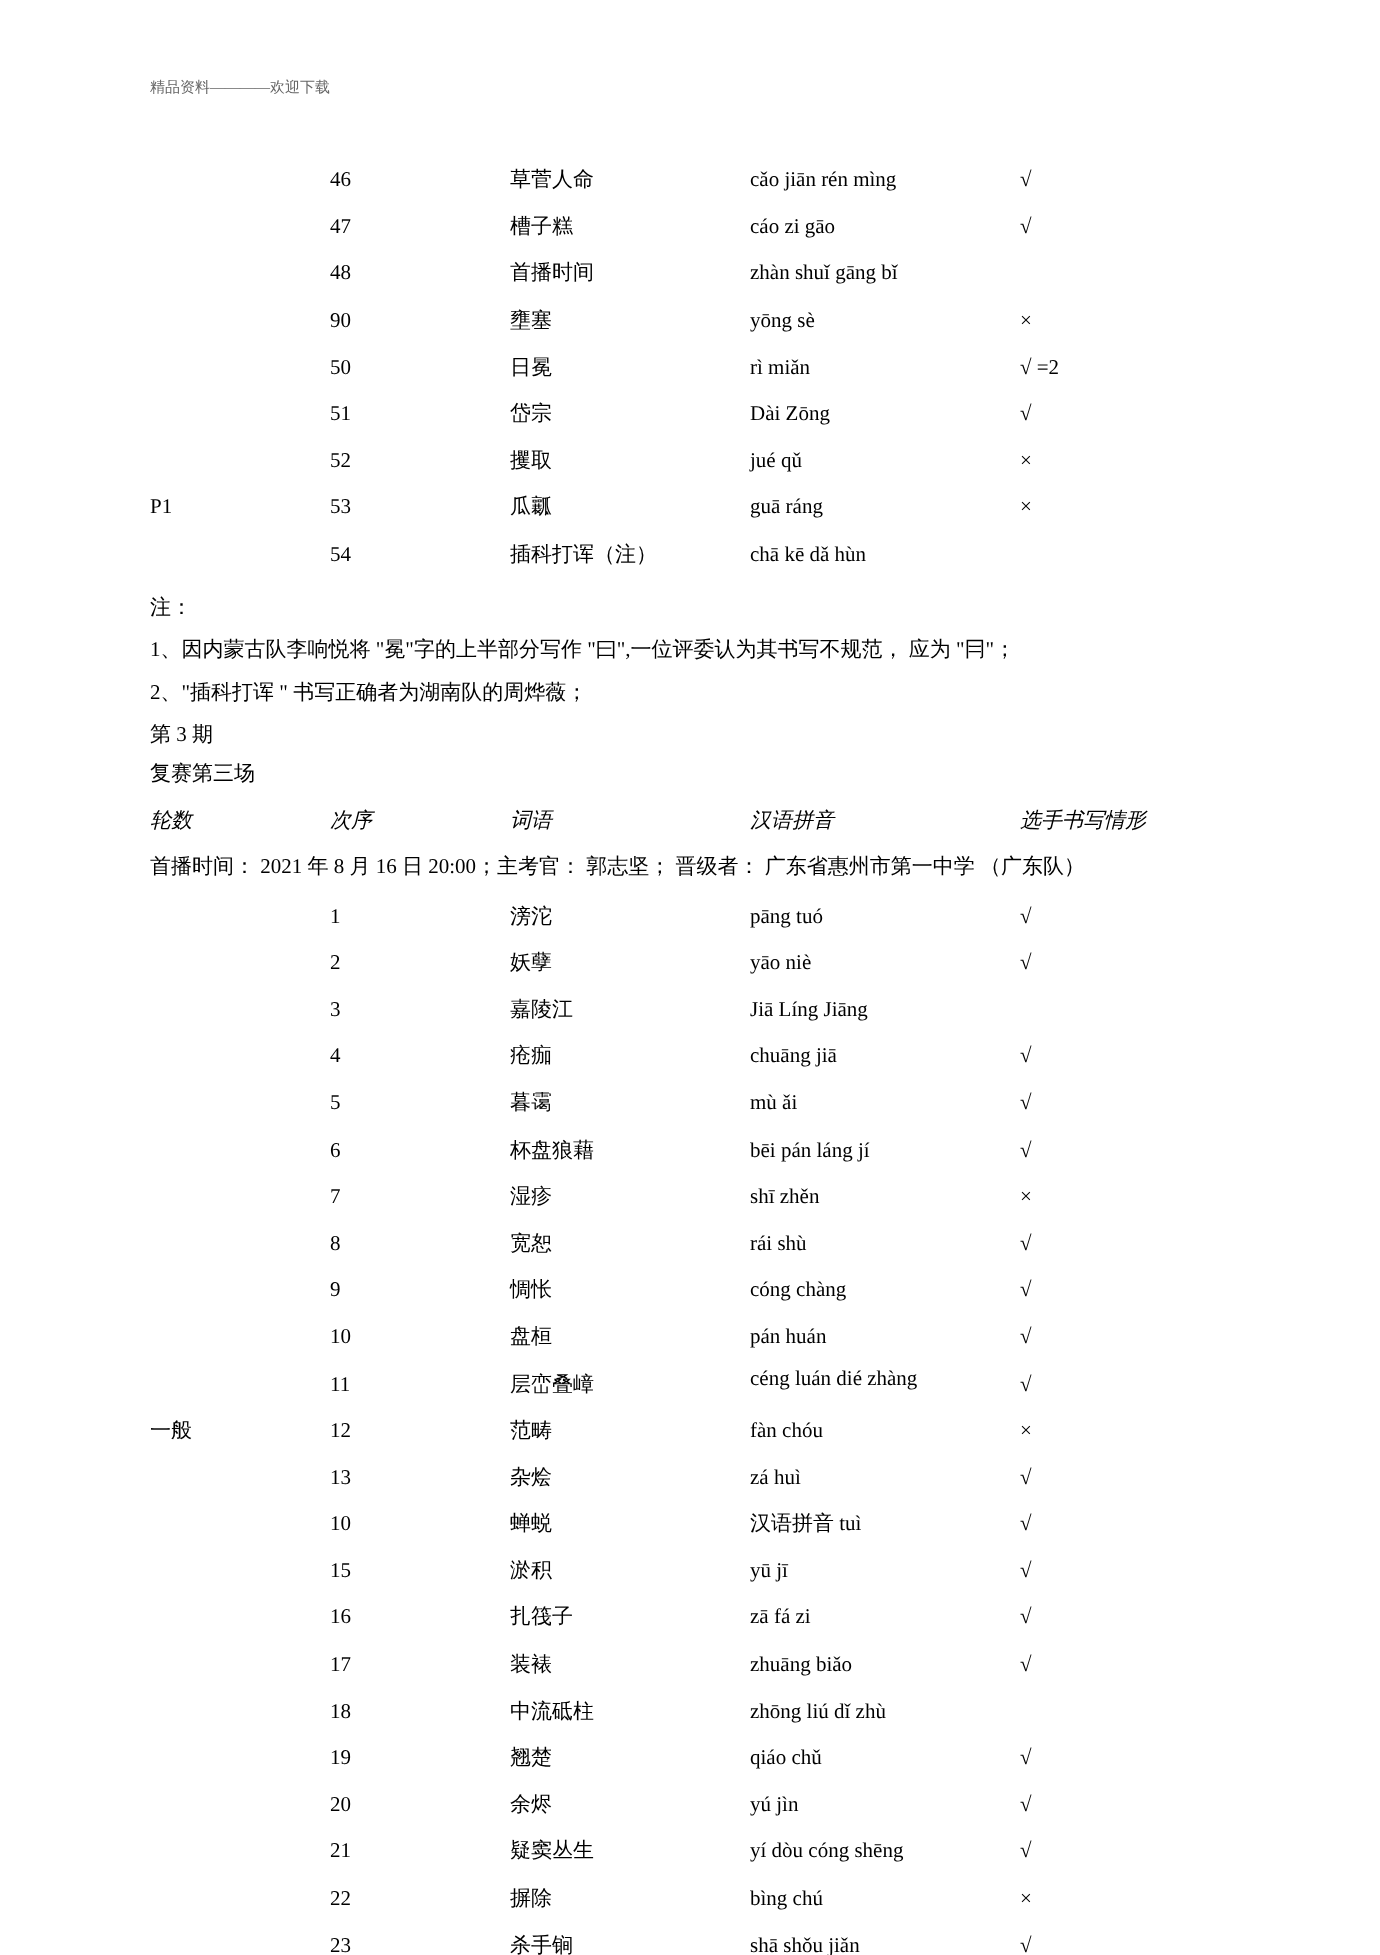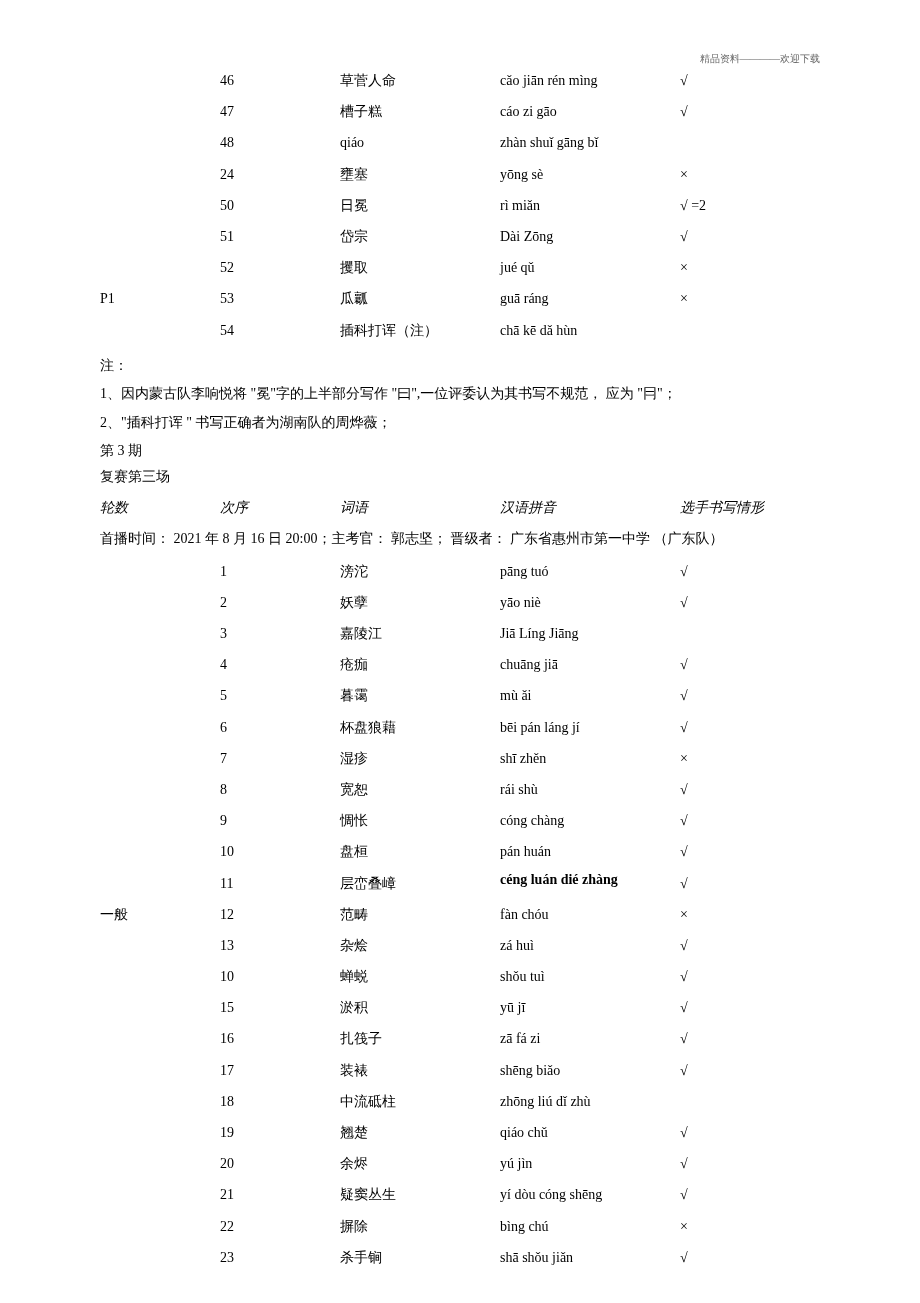--- a/index.html
+++ b/index.html
@@ -7,23 +7,24 @@
       font-size: 14px;
       line-height: 1.8;
       color: #000;
       background: #fff;
       margin: 0;
       padding: 50px 100px;
       width: 920px;
       box-sizing: border-box;
     }
     .header-note {
-      text-align: right;
+      text-align: left;
       font-size: 10px;
       color: #666;
+      margin-bottom: 40px;
     }
     .table {
       display: grid;
       grid-template-columns: 120px 120px 160px 180px 100px;
       row-gap: 6px;
     }
     .cell {
       white-space: nowrap;
     }
     .notes {
@@ -38,46 +39,45 @@
       grid-template-columns: 120px 120px 160px 180px 100px;
       margin-top: 6px;
       font-style: italic;
     }
     .broadcast-info {
       margin: 6px 0;
       line-height: 1.9;
     }
     .multiline {
       line-height: 1.3;
-      font-weight: bold;
     }
   </style>
 </head>
 <body>
 
 <div class="header-note">精品资料————欢迎下载</div>
 
 <div class="table" id="table1">
 <div class="cell"></div>
     <div class="cell">46</div>
     <div class="cell">草菅人命</div>
     <div class="cell">cǎo jiān rén mìng</div>
     <div class="cell">√</div>
     <div class="cell"></div>
     <div class="cell">47</div>
     <div class="cell">槽子糕</div>
     <div class="cell">cáo zi gāo</div>
     <div class="cell">√</div>
     <div class="cell"></div>
     <div class="cell">48</div>
-    <div class="cell">qiáo</div>
+    <div class="cell">首播时间</div>
     <div class="cell">zhàn shuǐ gāng bǐ</div>
     <div class="cell"></div>
     <div class="cell"></div>
-    <div class="cell">24</div>
+    <div class="cell">90</div>
     <div class="cell">壅塞</div>
     <div class="cell">yōng sè</div>
     <div class="cell">×</div>
     <div class="cell"></div>
     <div class="cell">50</div>
     <div class="cell">日冕</div>
     <div class="cell">rì miǎn</div>
     <div class="cell">√ =2</div>
     <div class="cell"></div>
     <div class="cell">51</div>
@@ -182,36 +182,36 @@
     <div class="cell">fàn chóu</div>
     <div class="cell">×</div>
     <div class="cell"></div>
     <div class="cell">13</div>
     <div class="cell">杂烩</div>
     <div class="cell">zá huì</div>
     <div class="cell">√</div>
     <div class="cell"></div>
     <div class="cell">10</div>
     <div class="cell">蝉蜕</div>
-    <div class="cell">shǒu tuì</div>
+    <div class="cell">汉语拼音 tuì</div>
     <div class="cell">√</div>
     <div class="cell"></div>
     <div class="cell">15</div>
     <div class="cell">淤积</div>
     <div class="cell">yū jī</div>
     <div class="cell">√</div>
     <div class="cell"></div>
     <div class="cell">16</div>
     <div class="cell">扎筏子</div>
     <div class="cell">zā fá zi</div>
     <div class="cell">√</div>
     <div class="cell"></div>
     <div class="cell">17</div>
     <div class="cell">装裱</div>
-    <div class="cell">shēng biǎo</div>
+    <div class="cell">zhuāng biǎo</div>
     <div class="cell">√</div>
     <div class="cell"></div>
     <div class="cell">18</div>
     <div class="cell">中流砥柱</div>
     <div class="cell">zhōng liú dǐ zhù</div>
     <div class="cell"></div>
     <div class="cell"></div>
     <div class="cell">19</div>
     <div class="cell">翘楚</div>
     <div class="cell">qiáo chǔ</div>

